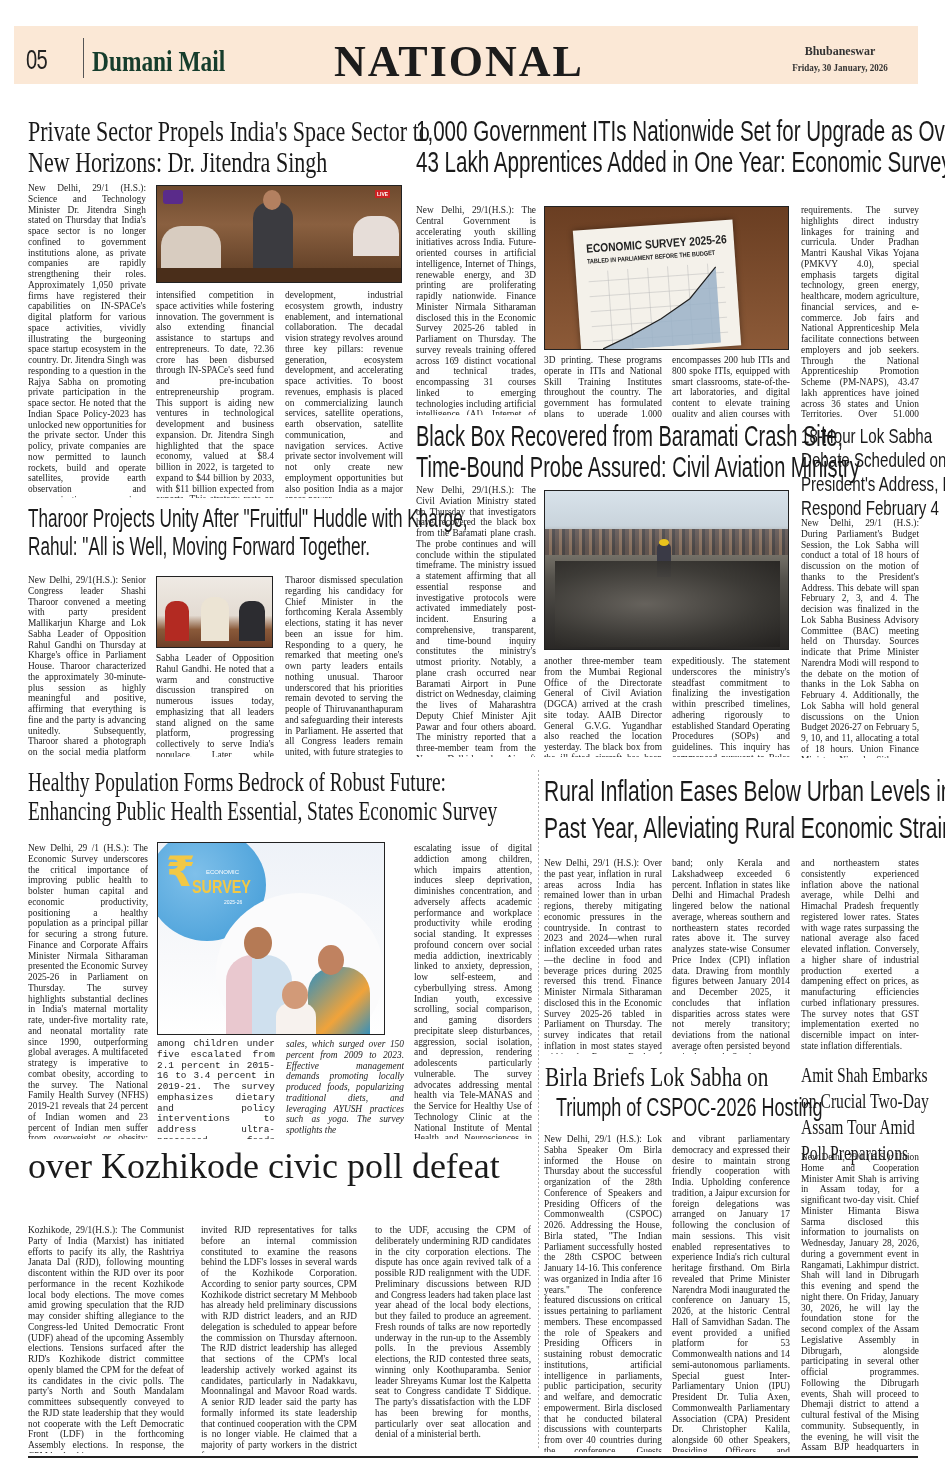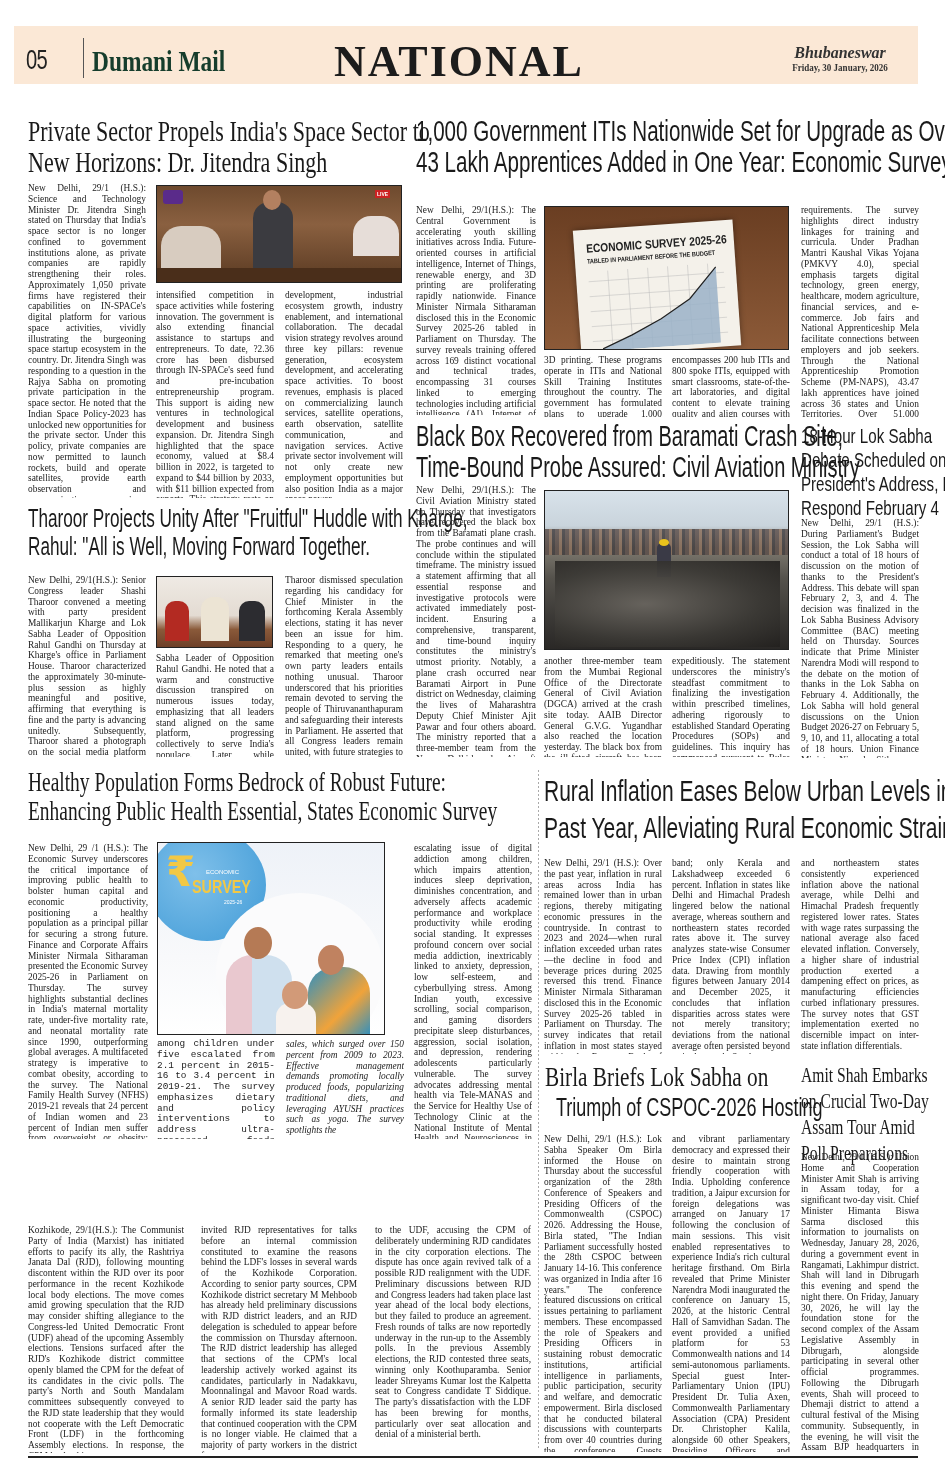--- a/index.html
+++ b/index.html
@@ -5,21 +5,21 @@
   * { box-sizing: border-box; margin: 0; padding: 0; }
   html, body { width: 945px; height: 1473px; background: #ffffff; overflow: hidden; }
   body { position: relative; font-family: "Liberation Serif", serif; color: #1a1a1a; }
   .abs { position: absolute; }
   
   .masthead { left: 14px; top: 26px; width: 904px; height: 58px; background: #fbe8d6; }
   .page-no { left: 26px; top: 44px; font-family: "Liberation Sans", sans-serif; font-size: 28px; font-weight: 300; color: #222; transform: scaleX(0.72); transform-origin: left; letter-spacing: -1px; }
   .page-sep { left: 83px; top: 38px; width: 1px; height: 40px; background: #555; }
   .brand { left: 92px; top: 44px; font-family: "Liberation Serif", serif; font-weight: bold; font-size: 30px; color: #163d2c; transform: scaleX(0.78); transform-origin: left; white-space: nowrap; }
   .section { left: 334px; top: 36px; font-family: "Liberation Serif", serif; font-weight: bold; font-size: 44px; color: #1c1c1c; letter-spacing: 2px; white-space: nowrap; }
-  .city { left: 760px; top: 44px; width: 160px; text-align: center; font-size: 16px; font-weight: bold; color: #333; font-style: italic; }
+  .city { left: 760px; top: 44px; width: 160px; text-align: center; font-size: 12px; font-weight: bold; color: #333; }
   .date { left: 760px; top: 61px; width: 160px; text-align: center; font-size: 11px; font-weight: bold; color: #333; transform: scaleX(0.82); }
   
   .hl { font-family: "Liberation Serif", serif; color: #1a1a1a; line-height: 1.08; transform-origin: left top; white-space: nowrap; }
   .hl-cond { font-family: "Liberation Sans Narrow", "Liberation Sans", sans-serif; }
   
   .col { font-size: 9.4px; line-height: 10.75px; text-align: justify; color: #222; overflow: hidden; }
   .photo { border: 1.5px solid #222; overflow: hidden; }
   .rule { height: 2px; background: #222; }
   .vrule { width: 1px; background: #bbb; }
 </style>
@@ -179,20 +179,21 @@
     <div>Amit Shah Embarks</div>
     <div>on Crucial Two-Day</div>
     <div>Assam Tour Amid</div>
     <div>Poll Preparations</div>
   </div>
   <div class="abs col" style="left:801px;top:1152px;width:118px;height:300px;">New Delhi, 29/1 (H.S.): Union Home and Cooperation Minister Amit Shah is arriving in Assam today, for a significant two-day visit. Chief Minister Himanta Biswa Sarma disclosed this information to journalists on Wednesday, January 28, 2026, during a government event in Rangamati, Lakhimpur district. Shah will land in Dibrugarh this evening and spend the night there. On Friday, January 30, 2026, he will lay the foundation stone for the second complex of the Assam Legislative Assembly in Dibrugarh, alongside participating in several other official programmes. Following the Dibrugarh events, Shah will proceed to Dhemaji district to attend a cultural festival of the Mising community. Subsequently, in the evening, he will visit the Assam BJP headquarters in Guwahati to deliberate on the state's political landscape.</div>
 </div>
 
 <div class="abs" style="left:0;top:0;">
   <div class="abs hl" style="left:28px;top:1148px;font-size:36px;line-height:1.05;">
+    <div>over Kozhikode civic poll defeat</div>
   </div>
   <div class="abs col" style="left:28px;top:1225px;width:156px;height:228px;">Kozhikode, 29/1(H.S.): The Communist Party of India (Marxist) has initiated efforts to pacify its ally, the Rashtriya Janata Dal (RJD), following mounting discontent within the RJD over its poor performance in the recent Kozhikode local body elections. The move comes amid growing speculation that the RJD may consider shifting allegiance to the Congress-led United Democratic Front (UDF) ahead of the upcoming Assembly elections. Tensions surfaced after the RJD's Kozhikode district committee openly blamed the CPM for the defeat of its candidates in the civic polls. The party's North and South Mandalam committees subsequently conveyed to the RJD state leadership that they would not cooperate with the Left Democratic Front (LDF) in the forthcoming Assembly elections. In response, the CPM leadership</div>
   <div class="abs col" style="left:201px;top:1225px;width:156px;height:228px;">invited RJD representatives for talks before an internal commission constituted to examine the reasons behind the LDF's losses in several wards of the Kozhikode Corporation. According to senior party sources, CPM Kozhikode district secretary M Mehboob has already held preliminary discussions with RJD district leaders, and an RJD delegation is scheduled to appear before the commission on Thursday afternoon. The RJD district leadership has alleged that sections of the CPM's local leadership actively worked against its candidates, particularly in Nadakkavu, Moonnalingal and Mavoor Road wards. A senior RJD leader said the party has formally informed its state leadership that continued cooperation with the CPM is no longer viable. He claimed that a majority of party workers in the district favour a return</div>
   <div class="abs col" style="left:375px;top:1225px;width:156px;height:228px;">to the UDF, accusing the CPM of deliberately undermining RJD candidates in the city corporation elections. The dispute has once again revived talk of a possible RJD realignment with the UDF. Preliminary discussions between RJD and Congress leaders had taken place last year ahead of the local body elections, but they failed to produce an agreement. Fresh rounds of talks are now reportedly underway in the run-up to the Assembly polls. In the previous Assembly elections, the RJD contested three seats, winning only Koothuparamba. Senior leader Shreyams Kumar lost the Kalpetta seat to Congress candidate T Siddique. The party's dissatisfaction with the LDF has been brewing for months, particularly over seat allocation and denial of a ministerial berth.</div>
 </div>
 
 <div class="abs rule" style="left:28px;top:1456px;width:890px;"></div>
 <div class="abs vrule" style="left:538px;top:770px;height:680px;background:repeating-linear-gradient(180deg,#aaa 0 2px,transparent 2px 4px);"></div>
 
 </body></html>

